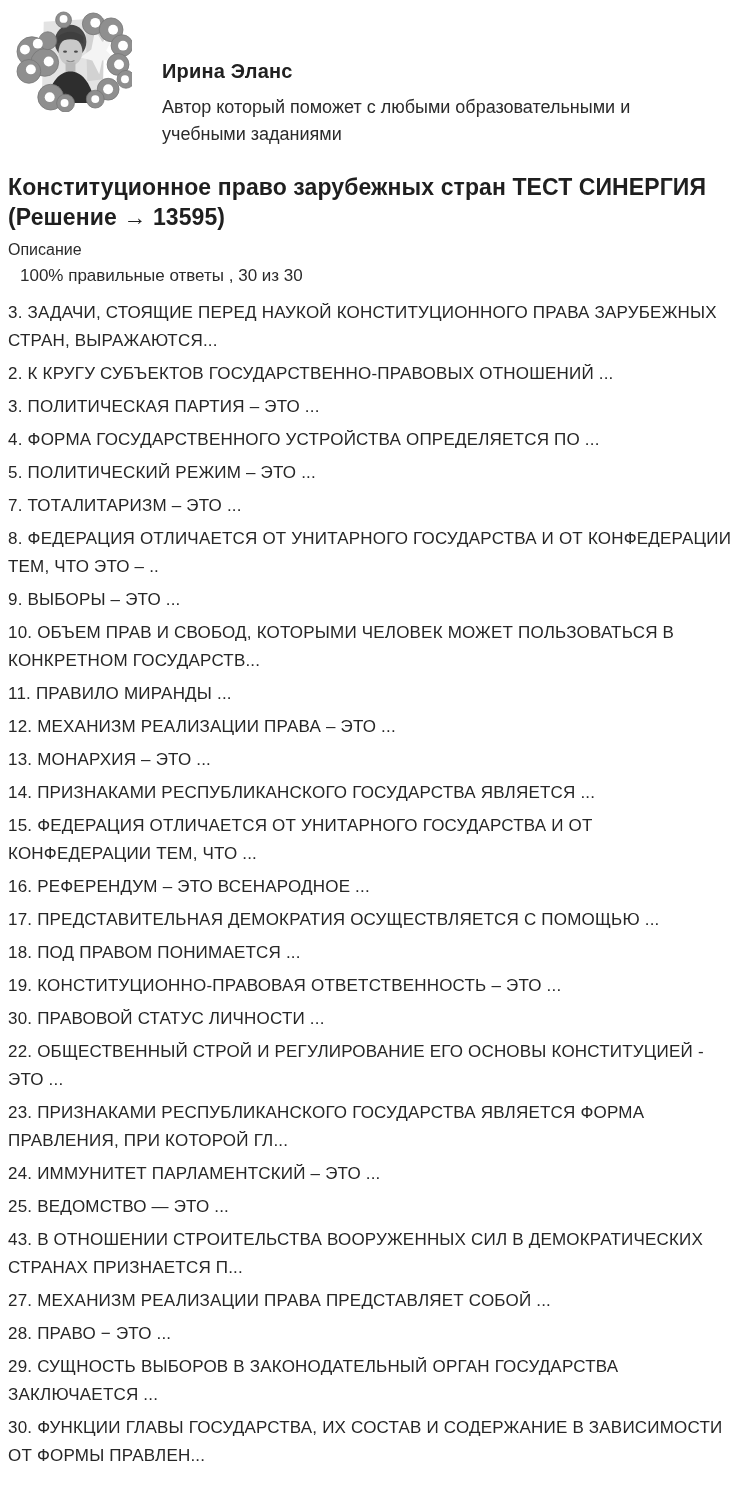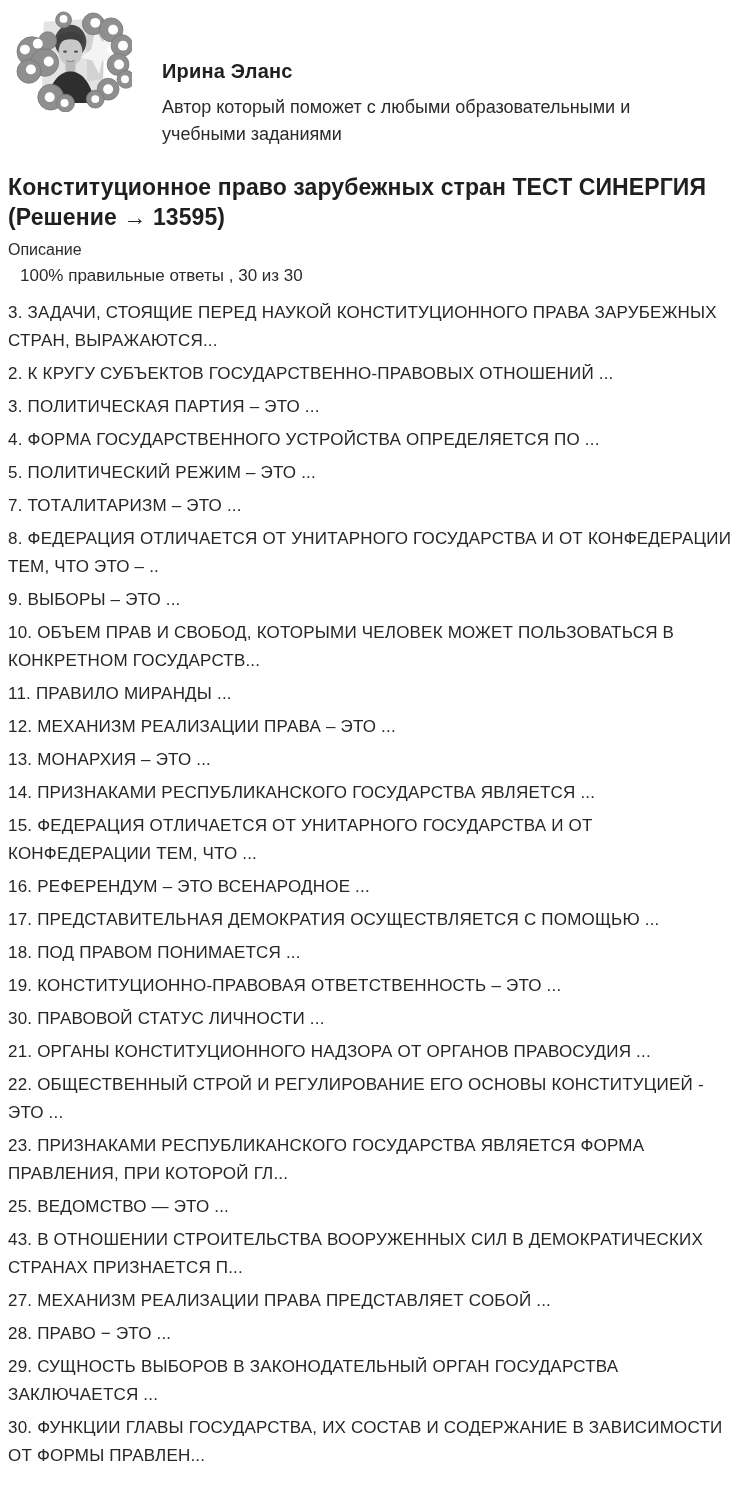--- a/index.html
+++ b/index.html
@@ -155,22 +155,22 @@
     <p class="question">11. ПРАВИЛО МИРАНДЫ ...</p>
     <p class="question">12. МЕХАНИЗМ РЕАЛИЗАЦИИ ПРАВА – ЭТО ...</p>
     <p class="question">13. МОНАРХИЯ – ЭТО ...</p>
     <p class="question">14. ПРИЗНАКАМИ РЕСПУБЛИКАНСКОГО ГОСУДАРСТВА ЯВЛЯЕТСЯ ...</p>
     <p class="question">15. ФЕДЕРАЦИЯ ОТЛИЧАЕТСЯ ОТ УНИТАРНОГО ГОСУДАРСТВА И ОТ КОНФЕДЕРАЦИИ ТЕМ, ЧТО ...</p>
     <p class="question">16. РЕФЕРЕНДУМ – ЭТО ВСЕНАРОДНОЕ ...</p>
     <p class="question">17. ПРЕДСТАВИТЕЛЬНАЯ ДЕМОКРАТИЯ ОСУЩЕСТВЛЯЕТСЯ С ПОМОЩЬЮ ...</p>
     <p class="question">18. ПОД ПРАВОМ ПОНИМАЕТСЯ ...</p>
     <p class="question">19. КОНСТИТУЦИОННО-ПРАВОВАЯ ОТВЕТСТВЕННОСТЬ – ЭТО ...</p>
     <p class="question">30. ПРАВОВОЙ СТАТУС ЛИЧНОСТИ ...</p>
-    <p class="question">21. ОРГАНЫ КОНСТИТУЦИОННОГО НАДЗОРА ОТ ОРГАНОВ ПРАВОСУДИЯ ...</p>
     <p class="question">22. ОБЩЕСТВЕННЫЙ СТРОЙ И РЕГУЛИРОВАНИЕ ЕГО ОСНОВЫ КОНСТИТУЦИЕЙ - ЭТО ...</p>
     <p class="question">23. ПРИЗНАКАМИ РЕСПУБЛИКАНСКОГО ГОСУДАРСТВА ЯВЛЯЕТСЯ ФОРМА ПРАВЛЕНИЯ, ПРИ КОТОРОЙ ГЛ...</p>
+    <p class="question">24. ИММУНИТЕТ ПАРЛАМЕНТСКИЙ – ЭТО ...</p>
     <p class="question">25. ВЕДОМСТВО — ЭТО ...</p>
     <p class="question">43. В ОТНОШЕНИИ СТРОИТЕЛЬСТВА ВООРУЖЕННЫХ СИЛ В ДЕМОКРАТИЧЕСКИХ СТРАНАХ ПРИЗНАЕТСЯ П...</p>
     <p class="question">27. МЕХАНИЗМ РЕАЛИЗАЦИИ ПРАВА ПРЕДСТАВЛЯЕТ СОБОЙ ...</p>
     <p class="question">28. ПРАВО − ЭТО ...</p>
     <p class="question">29. СУЩНОСТЬ ВЫБОРОВ В ЗАКОНОДАТЕЛЬНЫЙ ОРГАН ГОСУДАРСТВА ЗАКЛЮЧАЕТСЯ ...</p>
     <p class="question">30. ФУНКЦИИ ГЛАВЫ ГОСУДАРСТВА, ИХ СОСТАВ И СОДЕРЖАНИЕ В ЗАВИСИМОСТИ ОТ ФОРМЫ ПРАВЛЕН...</p>
   </div>
 
 </body></html>

